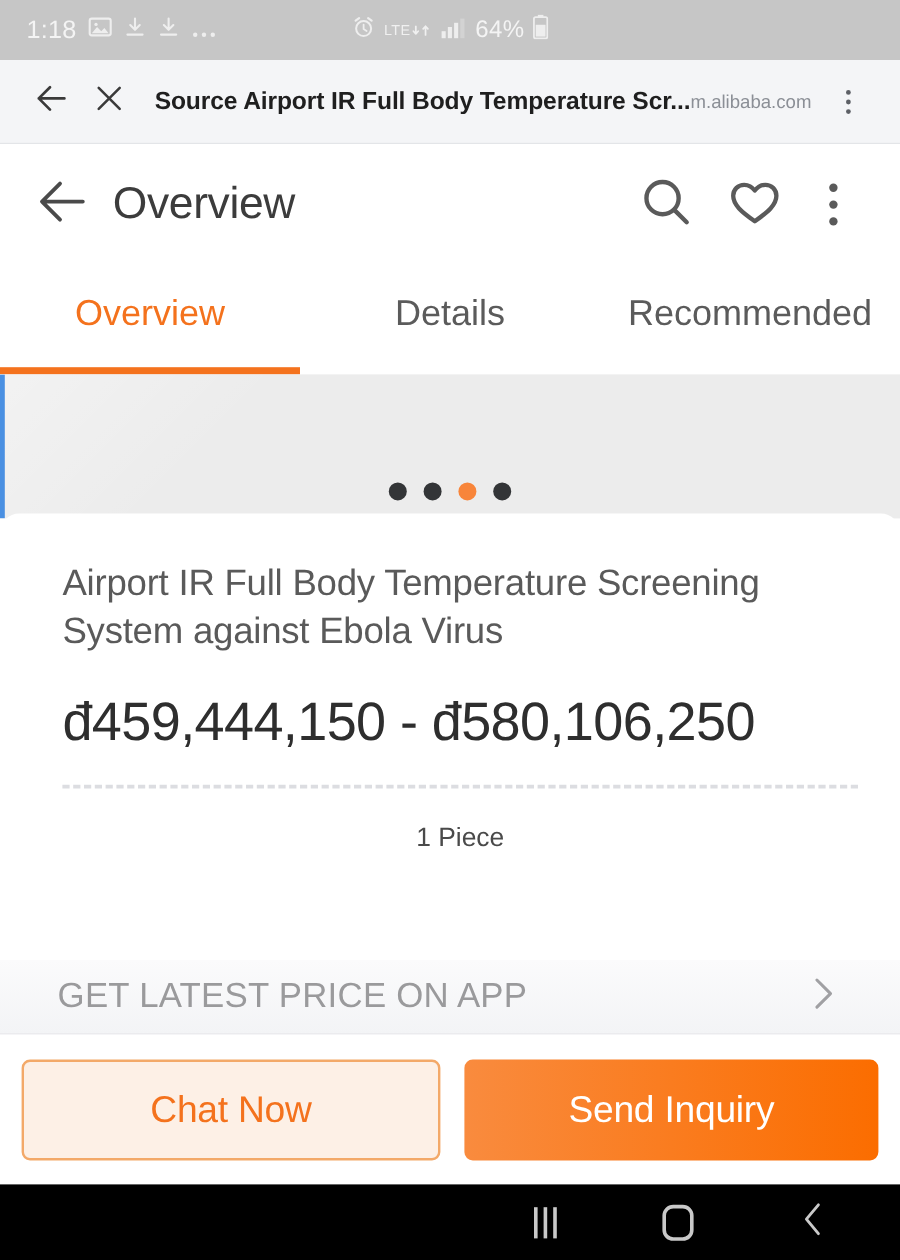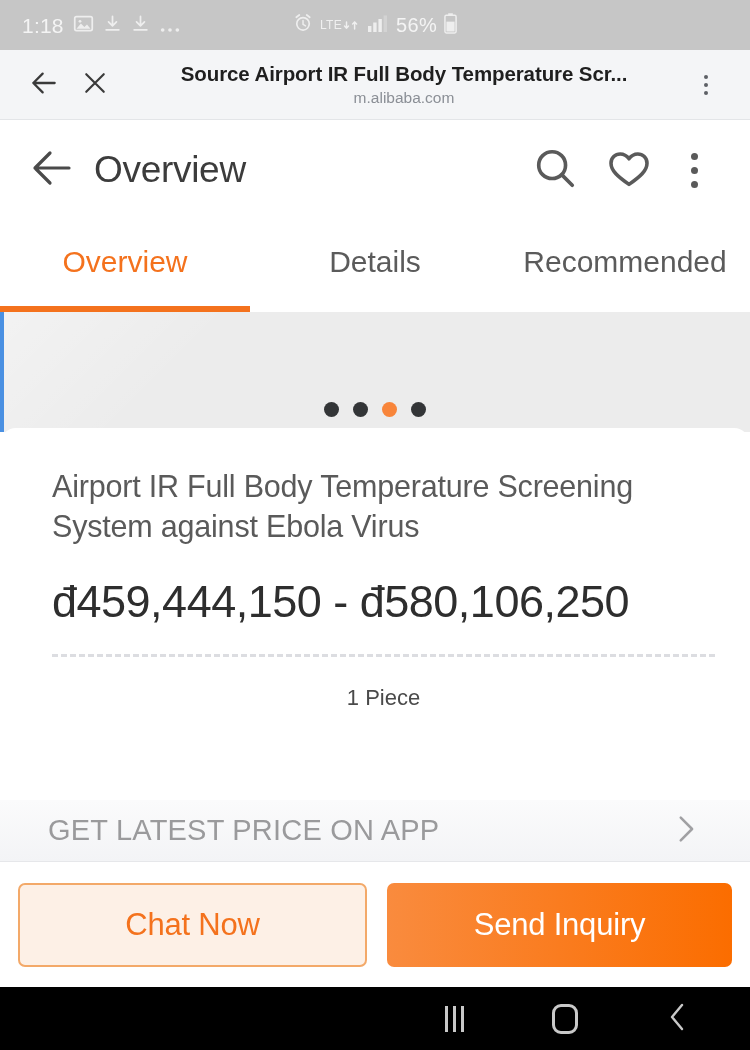--- a/index.html
+++ b/index.html
@@ -34,21 +34,21 @@
     height:70px; width:100%;
     background:#f4f5f7;
     display:flex; align-items:center;
     padding:0 22px;
     border-bottom:1px solid #e3e5e8;
     position:relative;
   }
   .chrome-back{ width:44px; display:flex; justify-content:center; }
   .chrome-close{ width:58px; display:flex; justify-content:center; }
   .chrome-titles{
-    flex:1; display:flex; flex-direction:column;
+    flex:1; display:flex; flex-direction:row;
     align-items:center; justify-content:center;
     padding:0 10px;
   }
   .chrome-title{
     font-size:20.5px; font-weight:bold; color:#1f1f1f;
     white-space:nowrap; overflow:hidden; text-overflow:ellipsis;
     max-width:560px; letter-spacing:-0.1px;
   }
   .chrome-sub{ font-size:15.5px; color:#8b8f96; margin-top:3px; }
   .chrome-menu{ width:44px; display:flex; justify-content:center; }
@@ -239,21 +239,21 @@
         </svg>
     </span>
     <span class="ic">
       <svg width="22" height="18" viewBox="0 0 22 18">
           <rect x="1" y="12" width="3.4" height="6" fill="#eeeeee"></rect>
           <rect x="6.2" y="8.5" width="3.4" height="9.5" fill="#eeeeee"></rect>
           <rect x="11.4" y="5" width="3.4" height="13" fill="#eeeeee"></rect>
           <rect x="16.6" y="1.5" width="3.4" height="16.5" fill="#d3d3d3"></rect>
         </svg>
     </span>
-    <span class="pct">56%</span>
+    <span class="pct">64%</span>
     <span class="ic">
       <svg width="13" height="21" viewBox="0 0 14 22">
           <rect x="4.5" y="0" width="5" height="2.2" fill="#eeeeee"></rect>
           <rect x="1" y="2.2" width="12" height="19" rx="1.5" fill="none" stroke="#eeeeee" stroke-width="1.6"></rect>
           <rect x="2.6" y="9" width="8.8" height="10.6" fill="#eeeeee"></rect>
         </svg>
     </span>
   </div>
 </div>
 

